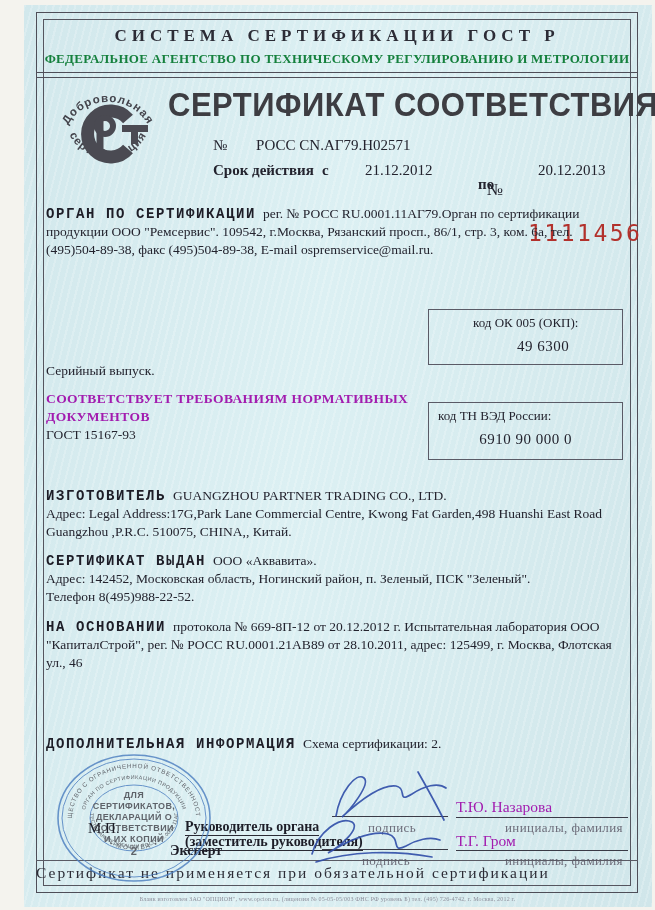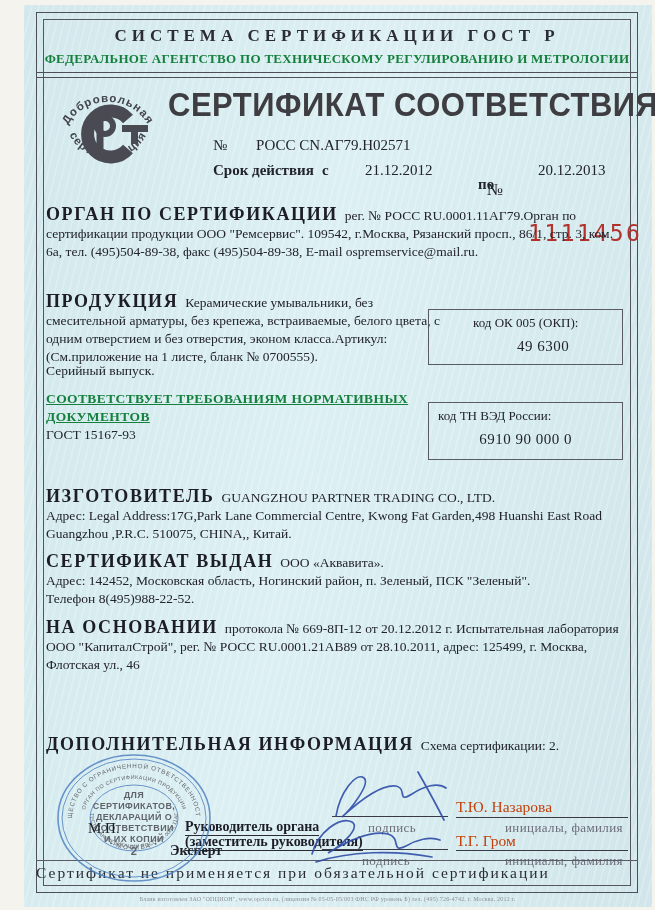--- a/index.html
+++ b/index.html
@@ -21,30 +21,30 @@
     font-weight:bold; font-size:17px; letter-spacing:5px; color:#2c2c36; white-space:nowrap; }
   .header2 { position:absolute; left:36px; top:51px; width:602px; text-align:center;
     font-weight:bold; font-size:13px; letter-spacing:.3px; color:#15803d; white-space:nowrap; }
   .title { position:absolute; left:168px; top:87px; width:470px; text-align:center;
     font-family:"Liberation Sans", sans-serif; font-weight:bold; font-size:31px;
     letter-spacing:.5px; color:#3d3d42; transform:scaleY(1.08); white-space:nowrap; }
   .row-text { position:absolute; font-size:15px; color:#23232e; white-space:nowrap; }
   .bold { font-weight:bold; }
   .blank-no { font-family:"DejaVu Sans Mono", monospace; font-size:23px; letter-spacing:2.5px; color:#b2312c; }
   .sec { position:absolute; left:46px; font-size:13.5px; line-height:18px; color:#23232e; }
-  .lbl { font-weight:bold; font-size:18px; letter-spacing:1.6px; color:#1d1d27; margin-right:7px; }
-  .lbl-plain { font-weight:bold; font-size:13.5px; letter-spacing:.4px; color:#15803d;text-decoration:underline; }
+  .lbl { font-weight:bold; font-size:14px; letter-spacing:1.6px; color:#1d1d27; margin-right:7px;font-family:Liberation Mono, monospace; }
+  .lbl-plain { font-weight:bold; font-size:13.5px; letter-spacing:.4px; color:#a21caf; }
   .codebox { position:absolute; left:428px; width:195px; border:1px solid #5a5a66; padding:5px 9px 4px; color:#23232e; }
   .codebox .cl { font-size:13px; }
   .codebox .cv { font-size:15px; text-align:center; margin-top:7px; letter-spacing:.5px; }
   .sign-label { position:absolute; font-weight:bold; font-size:14px; color:#1d1d27; line-height:15px; }
   .u { border-bottom:1.6px solid #2a2a34; padding-bottom:1px; }
   .sigline { position:absolute; border-bottom:1px solid #3a3a46; }
   .microcap { position:absolute; font-size:13px; color:#6d6d7a; letter-spacing:.4px; white-space:nowrap; }
-  .name { position:absolute; font-size:15.5px; color:#c2410c; white-space:nowrap; }
+  .name { position:absolute; font-size:15.5px; color:#a21caf; white-space:nowrap; }
   .mp { position:absolute; left:88px; top:820px; font-size:15px; color:#1d1d27; z-index:5; }
   .notice { position:absolute; left:36px; top:864px; width:483px; text-align:center;
     font-size:15.5px; letter-spacing:2px; color:#2c2c36; white-space:nowrap; }
   .fineprint { position:absolute; left:0; top:896px; width:655px; text-align:center;
     font-size:6px; color:#8f8f9c; letter-spacing:.2px; white-space:nowrap; }
   svg text { fill:#44444c; }
   .stamp-svg { position:absolute; left:50px; top:750px; z-index:4; opacity:.82; }
   .sig-svg { position:absolute; left:298px; top:758px; z-index:4; }
 </style>
 </head>
@@ -94,23 +94,20 @@
   <span class="row-text bold" style="left:478px; top:176px;">по</span>
   <span class="row-text" style="left:538px; top:162px;">20.12.2013</span>
 
   <span class="row-text" style="left:487px; top:180px; font-size:17px;">№</span>
   <span class="abs blank-no" style="left:528px; top:176px;margin-top:44px;">1111456</span>
 
   <div class="sec" style="top:205px; width:580px;">
     <b class="lbl">ОРГАН ПО СЕРТИФИКАЦИИ</b><span>рег. № РОСС RU.0001.11АГ79.Орган по сертификации продукции ООО "Ремсервис". 109542, г.Москва, Рязанский просп., 86/1, стр. 3, ком. 6а, тел. (495)504-89-38, факс (495)504-89-38, E-mail ospremservice@mail.ru.</span>
   </div>
 
-  <div class="sec" style="top:292px; width:398px;">
-    <b class="lbl">ПРОДУКЦИЯ</b><span>Керамические умывальники, без смесительной арматуры, без крепежа, встраиваемые, белого цвета, с одним отверстием и без отверстия, эконом класса.Артикул:(См.приложение на 1 листе, бланк № 0700555).</span>
-  </div>
   <div class="sec" style="top:362px; width:398px;">Серийный выпуск.</div>
 
   <div class="codebox" style="top:309px; height:56px;padding-left:44px;">
     <div class="cl">код ОК 005 (ОКП):</div>
     <div class="cv">49 6300</div>
   </div>
 
   <div class="sec" style="top:390px; width:420px;">
     <span class="lbl-plain">СООТВЕТСТВУЕТ ТРЕБОВАНИЯМ НОРМАТИВНЫХ ДОКУМЕНТОВ</span><br>
     <span>ГОСТ 15167-93</span>

